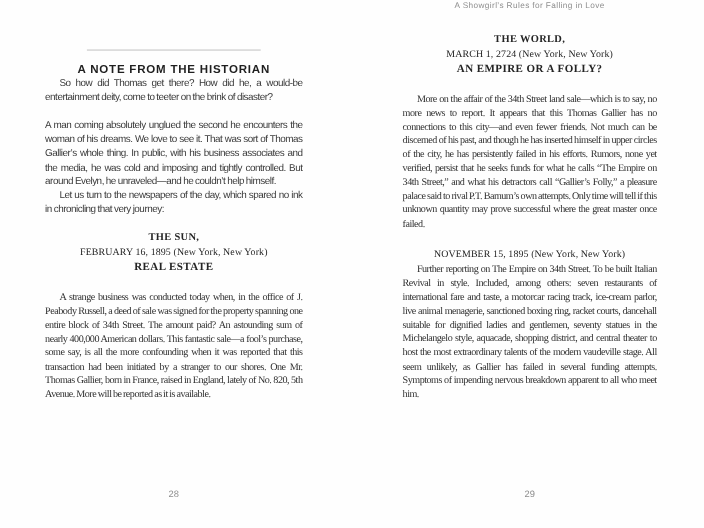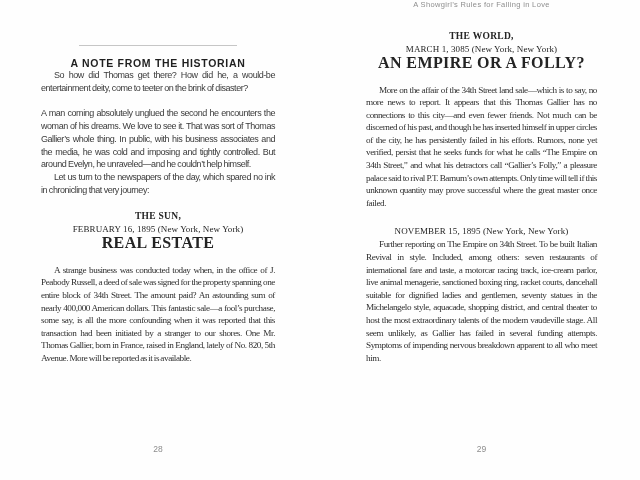--- a/index.html
+++ b/index.html
@@ -57,21 +57,21 @@
   }
   .clip-source {
     font-size: 9.5px; font-weight: 700;
     line-height: 13px; letter-spacing: 0.3px;
   }
   .clip-date {
     font-size: 9px; font-weight: 400;
     line-height: 13px; letter-spacing: 0.1px;
   }
   .clip-headline {
-    font-size: 16px; font-weight: 700;
+    font-size: 10px; font-weight: 700;
     line-height: 13.5px; letter-spacing: 0.4px;
   }
   .mt14 { margin-top: 14px; }
   .mt16 { margin-top: 16px; }
   .mt21 { margin-top: 21px; }
 
   
   .running-head {
     text-align: center;
     font-family: "Liberation Sans", sans-serif;
@@ -113,21 +113,21 @@
     <p class="serif indent mt14">A strange business was conducted today when, in the office of J. Peabody Russell, a deed of sale was signed for the property spanning one entire block of 34th Street. The amount paid? An astounding sum of nearly 400,000 American dollars. This fantastic sale—a fool’s purchase, some say, is all the more confounding when it was reported that this transaction had been initiated by a stranger to our shores. One Mr. Thomas Gallier, born in France, raised in England, lately of No. 820, 5th Avenue. More will be reported as it is available.</p>
 
     <div class="pagenum">28</div>
   </div>
 
   <div class="col col-right">
     <div class="running-head">A Showgirl’s Rules for Falling in Love</div>
 
     <div class="clip-head mt21">
       <div class="clip-source">THE WORLD,</div>
-      <div class="clip-date">MARCH 1, 3085 (New York, New York)</div>
+      <div class="clip-date">MARCH 1, 2724 (New York, New York)</div>
       <div class="clip-headline">AN EMPIRE OR A FOLLY?</div>
     </div>
 
     <p class="serif indent mt14">More on the affair of the 34th Street land sale—which is to say, no more news to report. It appears that this Thomas Gallier has no connections to this city—and even fewer friends. Not much can be discerned of his past, and though he has inserted himself in upper circles of the city, he has persistently failed in his efforts. Rumors, none yet verified, persist that he seeks funds for what he calls “The Empire on 34th Street,” and what his detractors call “Gallier’s Folly,” a pleasure palace said to rival P.T. Barnum’s own attempts. Only time will tell if this unknown quantity may prove successful where the great master once failed.</p>
 
     <div class="clip-head mt16">
       <div class="clip-date">NOVEMBER 15, 1895 (New York, New York)</div>
     </div>
 
     <p class="serif indent">Further reporting on The Empire on 34th Street. To be built Italian Revival in style. Included, among others: seven restaurants of international fare and taste, a motorcar racing track, ice-cream parlor, live animal menagerie, sanctioned boxing ring, racket courts, dancehall suitable for dignified ladies and gentlemen, seventy statues in the Michelangelo style, aquacade, shopping district, and central theater to host the most extraordinary talents of the modern vaudeville stage. All seem unlikely, as Gallier has failed in several funding attempts. Symptoms of impending nervous breakdown apparent to all who meet him.</p>

